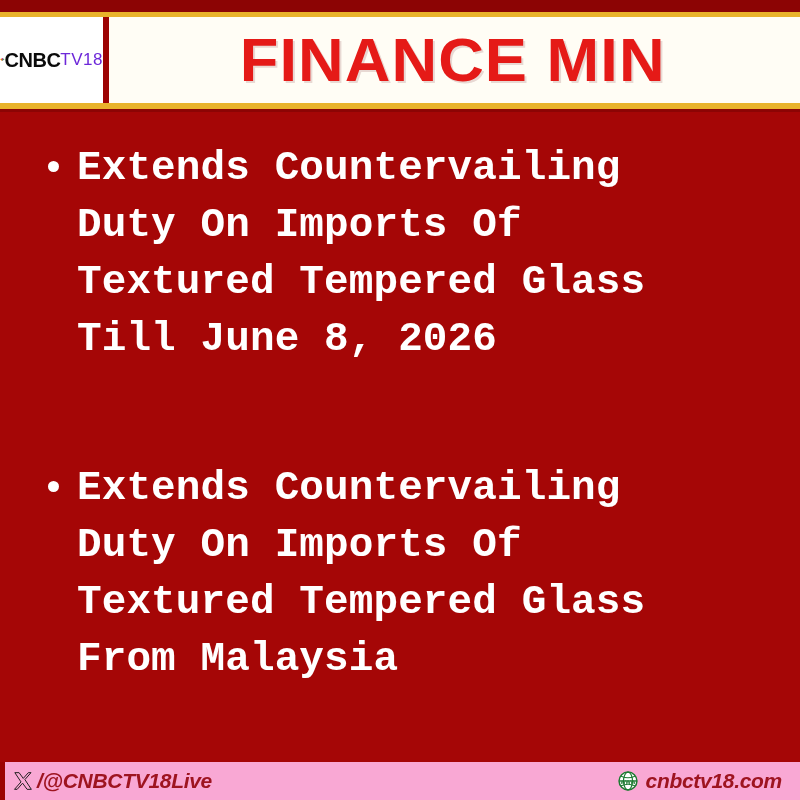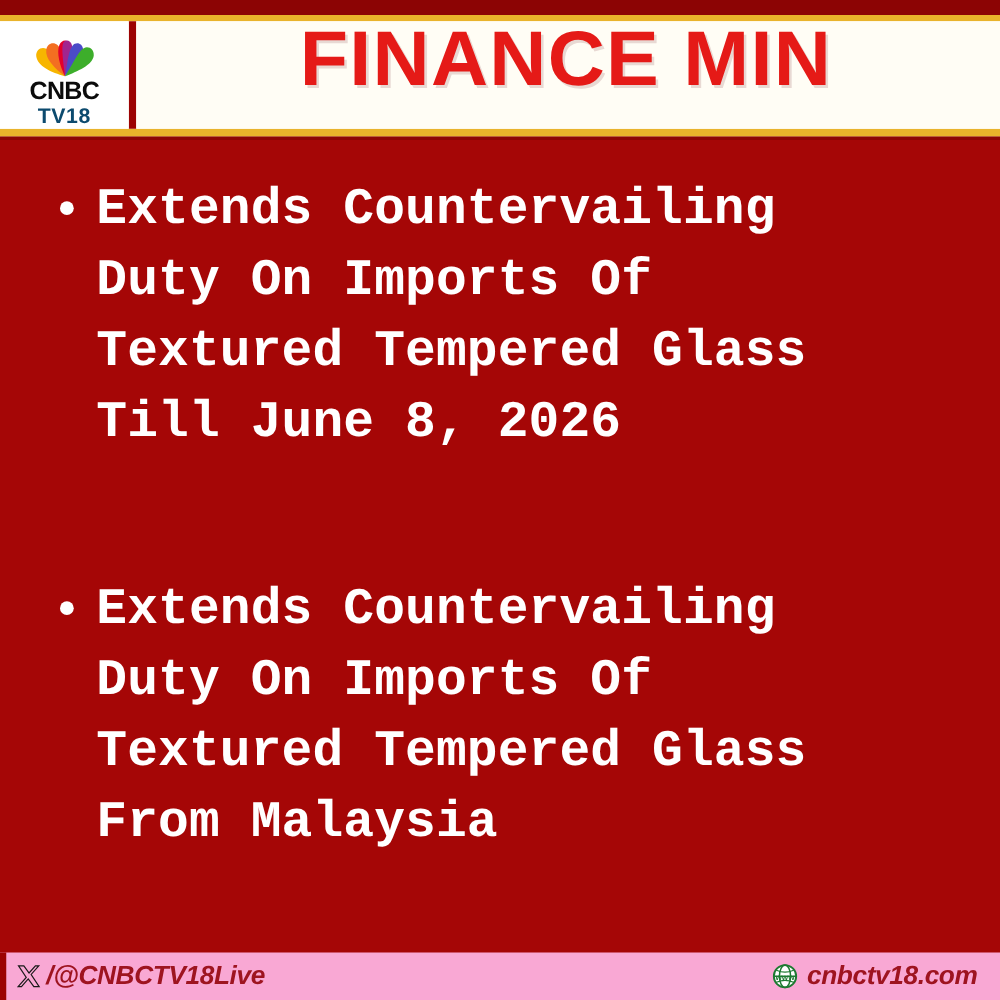--- a/index.html
+++ b/index.html
@@ -43,55 +43,56 @@
     border-bottom: 6px solid #E9B32B;
     box-sizing: border-box;
     display: flex;
     align-items: stretch;
   }
   .logo-cell {
     position: relative;
     width: 103px;
     flex: 0 0 103px;
     display: flex;
-    flex-direction: column;
+    flex-direction: row;
     align-items: center;
     justify-content: flex-end;
     background: #FFFFFF;
   }
   .peacock {
     display: block;
     width: 52px;
     height: 31px;
     margin-bottom: 1px;
   }
   .logo-cnbc {
     font-family: "Liberation Sans", sans-serif;
     font-weight: bold;
     font-size: 20px;
     letter-spacing: -0.5px;
     color: #0B0B0B;
     line-height: 1;
   }
   .logo-tv18 {
     font-family: "Liberation Sans", sans-serif;
-    font-weight: bold;
+    font-weight: normal;
     font-size: 17px;
     letter-spacing: 0.5px;
-    color: #0c4a6e;
+    color: #6d28d9;
     line-height: 1.15;
   }
   .header-divider {
     flex: 0 0 6px;
     width: 6px;
     background: #9C0303;
   }
   .title-cell {
     flex: 1 1 auto;
     display: flex;
+    align-items: center;
     justify-content: center;
     background: #FFFDF5;
     padding-left: 6px;
     padding-right: 10px;
   }
   .headline {
     font-family: "Liberation Sans", sans-serif;
     font-weight: bold;
     font-size: 62px;
     line-height: 1;

